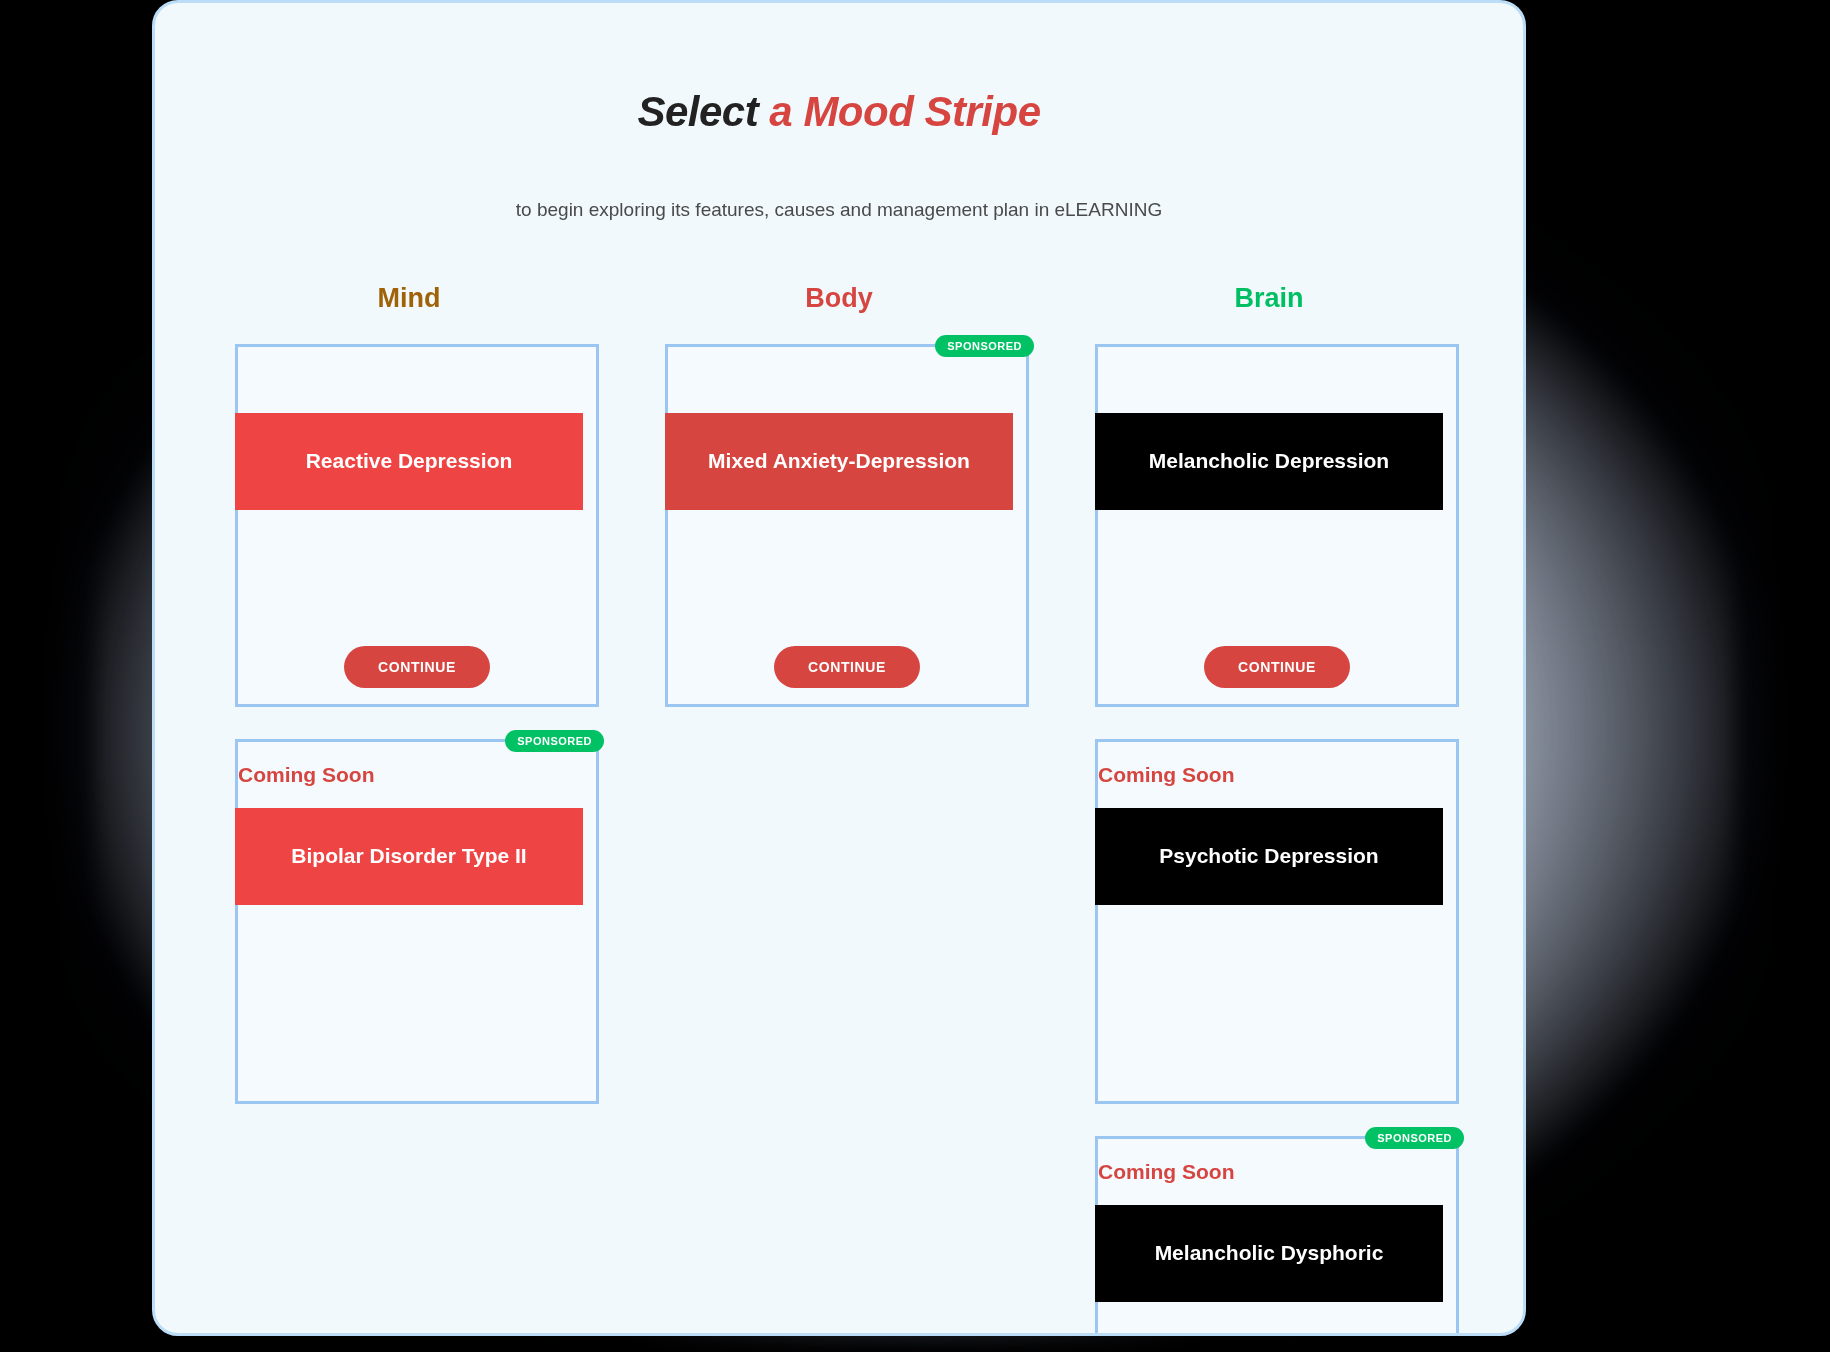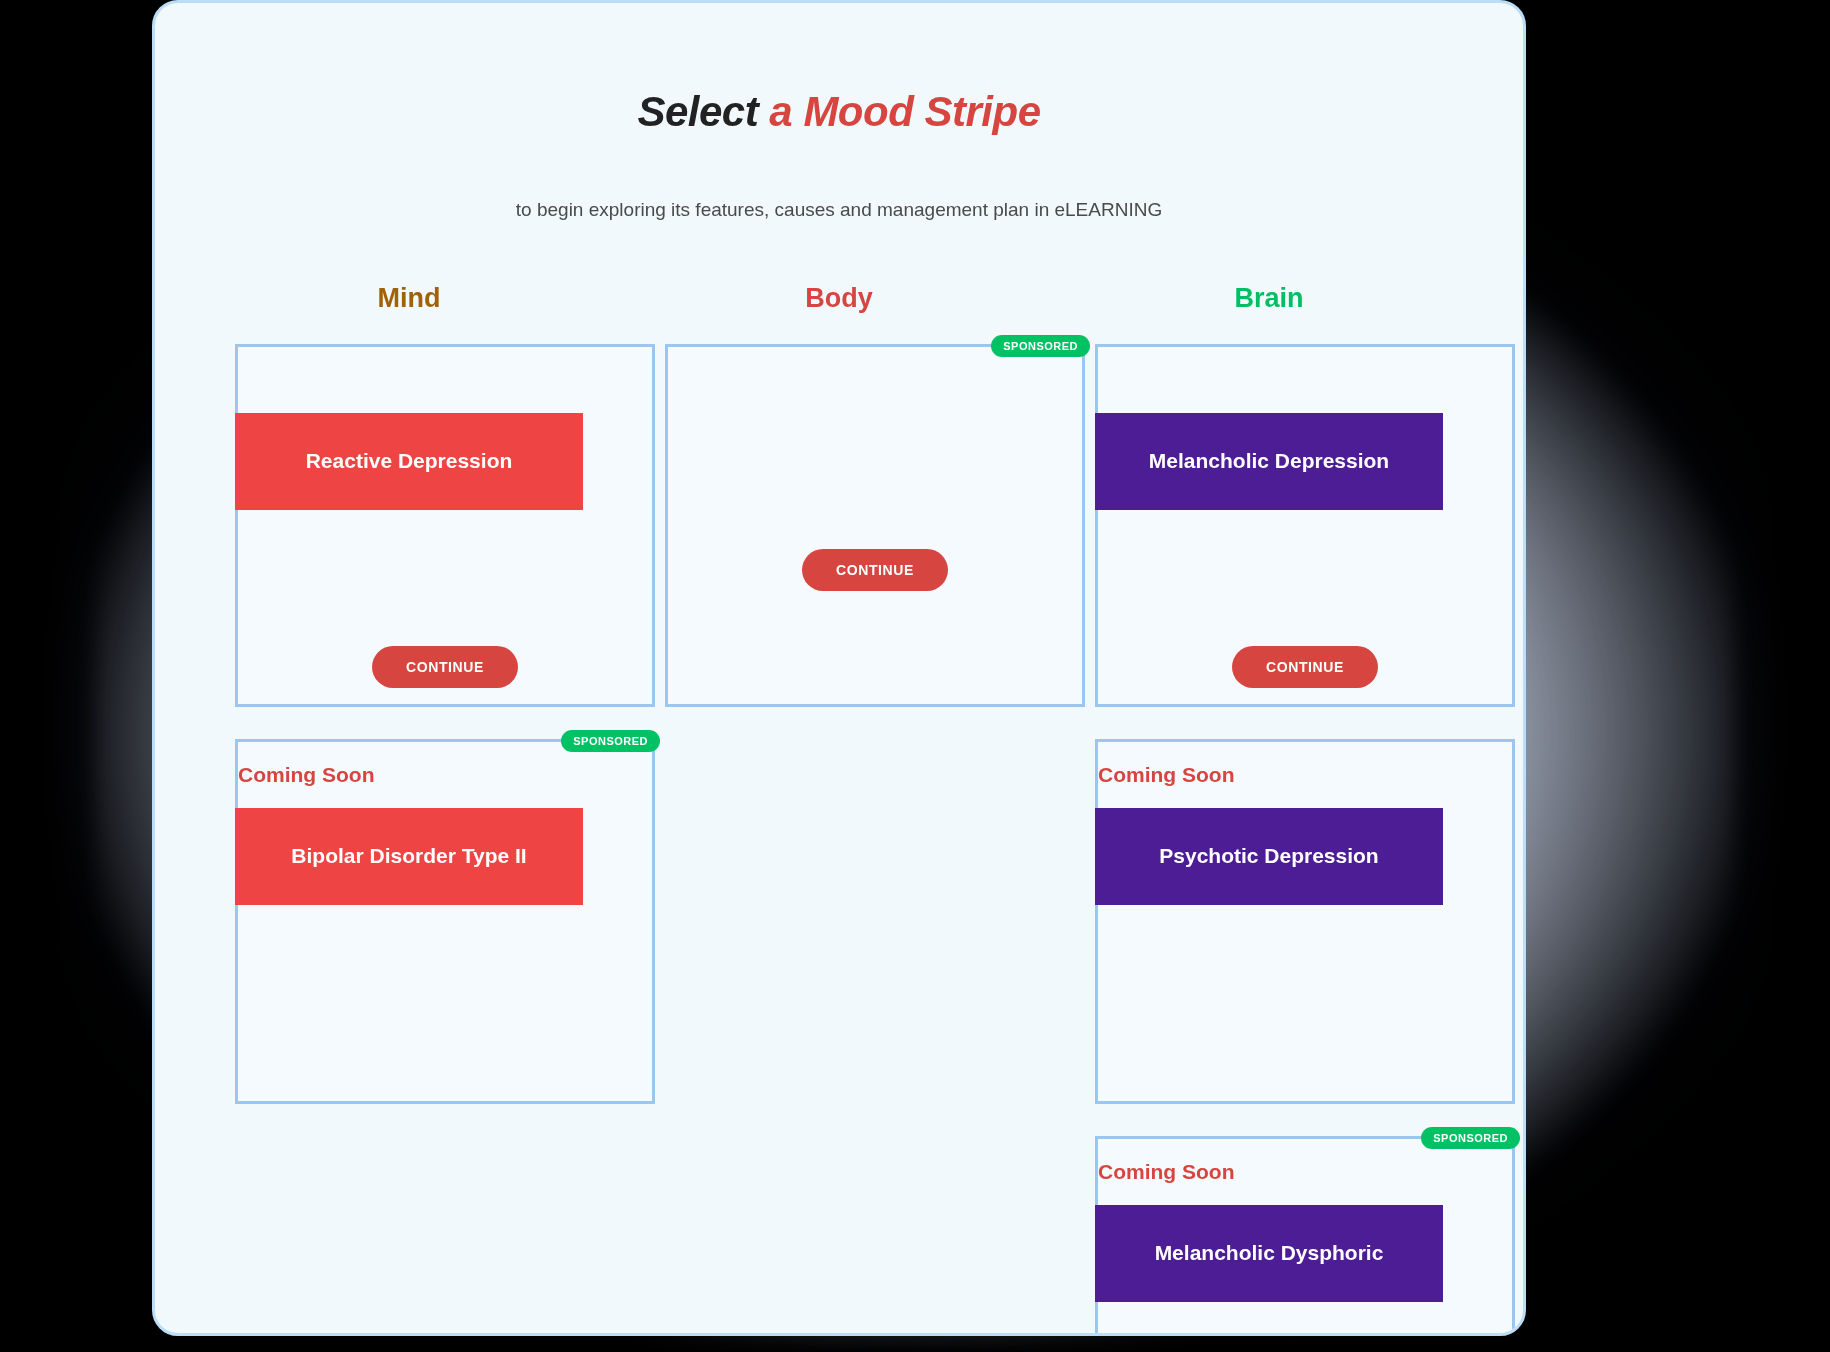--- a/index.html
+++ b/index.html
@@ -86,21 +86,21 @@
     font-size: 27px;
     font-weight: 800;
     margin-bottom: 30px;
   }
   .col-mind  .column-header { color: #a16207; }
   .col-body  .column-header { color: #D6453F; }
   .col-brain .column-header { color: #00BF63; }
 
   .card {
     position: relative;
-    width: 420px;
+    width: 364px;
     border: 3px solid #9CC6F2;
     background: #F4FAFE;
     margin-bottom: 32px;
   }
   .card.tall   { height: 363px; }
   .card.medium { height: 365px; }
 
   .card-top {
     height: 66px;
     display: flex;
@@ -124,21 +124,21 @@
     justify-content: center;
     text-align: center;
     color: #ffffff;
     font-size: 21px;
     font-weight: 800;
     line-height: 1.25;
     padding: 0 14px;
   }
   .stripe.blue  { background: #ef4444; }
   .stripe.red   { background: #D6453F; }
-  .stripe.green { background: #4c1d95; }
+  .stripe.green { background: #000000; }
 
   .card-body {
     flex: 1;
     display: flex;
     align-items: flex-end;
     justify-content: center;
     padding-bottom: 16px;
     height: 194px;
   }
   .card.medium .card-body { height: 192px; }
@@ -208,20 +208,21 @@
           <div class="card-body"></div>
         </div>
       </div>
 
       <div class="column col-body">
         <div class="column-header">Body</div>
 
         <div class="card tall">
           <div class="sponsored">SPONSORED</div>
           <div class="card-top"></div>
+          <div class="stripe red">Mixed Anxiety-Depression</div>
           <div class="card-body">
             <button class="continue-btn">CONTINUE</button>
           </div>
         </div>
       </div>
 
       <div class="column col-brain">
         <div class="column-header">Brain</div>
 
         <div class="card tall">

